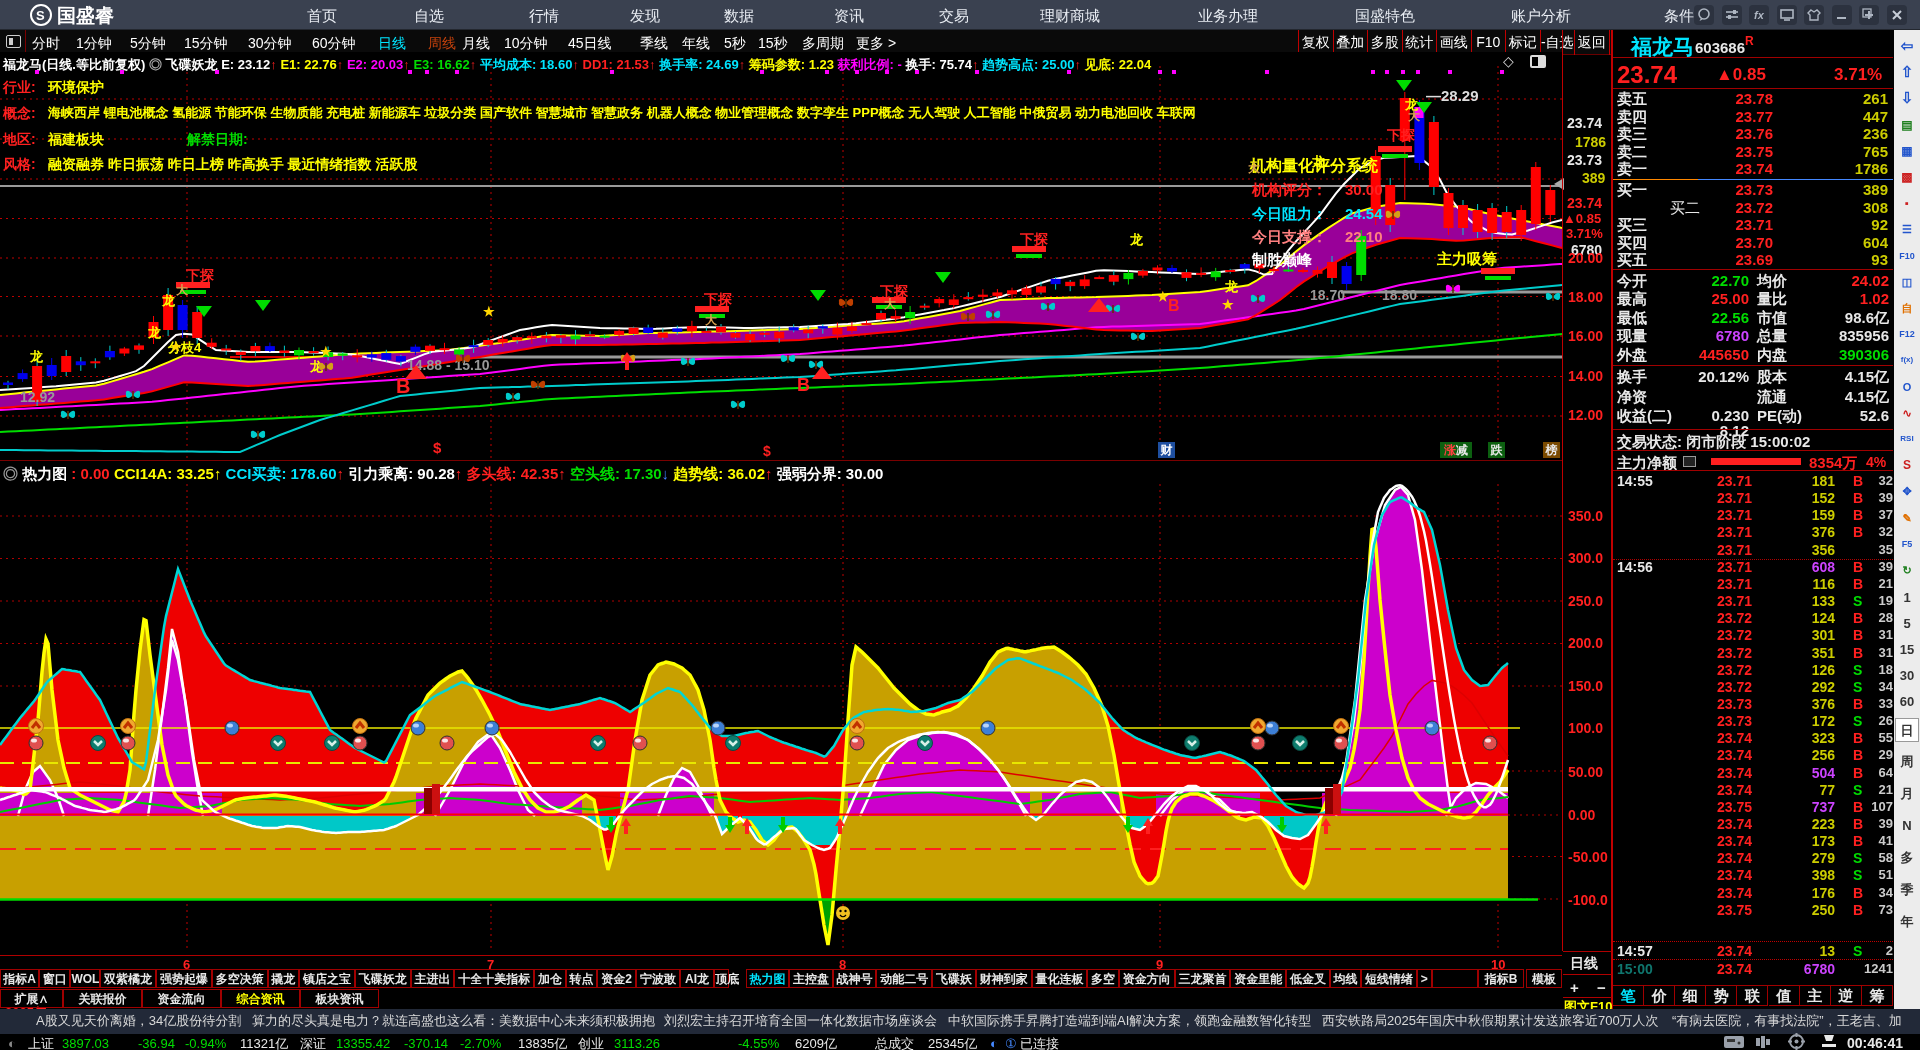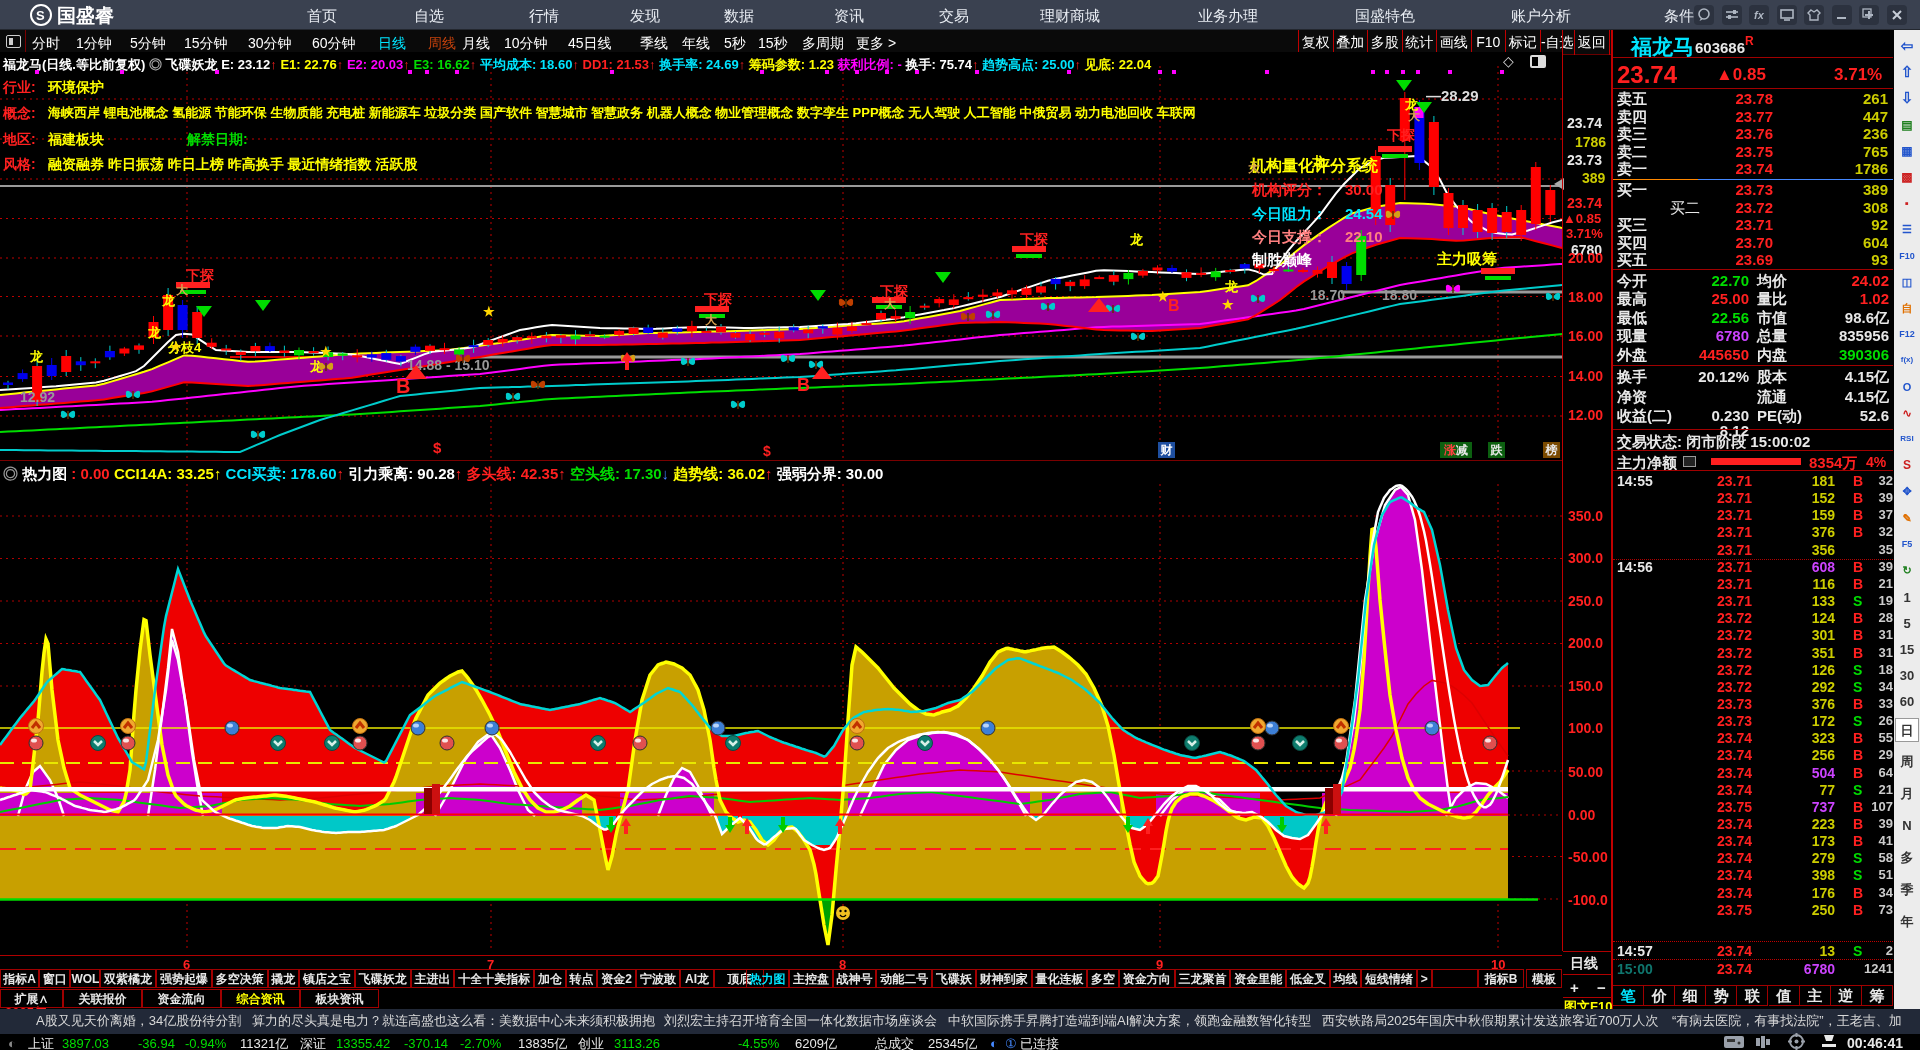--- a/index.html
+++ b/index.html
@@ -980,21 +980,21 @@
 <div class="abs" style="left:267.6px;top:969px;width:31.4px;height:19px;border:1px solid #a00000;color:#e8e8e8;font-size:12px;font-weight:bold;text-align:center;line-height:18px;white-space:nowrap">撬龙</div>
 <div class="abs" style="left:299.0px;top:969px;width:55.8px;height:19px;border:1px solid #a00000;color:#e8e8e8;font-size:12px;font-weight:bold;text-align:center;line-height:18px;white-space:nowrap">镇店之宝</div>
 <div class="abs" style="left:354.8px;top:969px;width:55.8px;height:19px;border:1px solid #a00000;color:#e8e8e8;font-size:12px;font-weight:bold;text-align:center;line-height:18px;white-space:nowrap">飞碟妖龙</div>
 <div class="abs" style="left:410.6px;top:969px;width:43.6px;height:19px;border:1px solid #a00000;color:#e8e8e8;font-size:12px;font-weight:bold;text-align:center;line-height:18px;white-space:nowrap">主进出</div>
 <div class="abs" style="left:454.2px;top:969px;width:80.2px;height:19px;border:1px solid #a00000;color:#e8e8e8;font-size:12px;font-weight:bold;text-align:center;line-height:18px;white-space:nowrap">十全十美指标</div>
 <div class="abs" style="left:534.4px;top:969px;width:31.4px;height:19px;border:1px solid #a00000;color:#e8e8e8;font-size:12px;font-weight:bold;text-align:center;line-height:18px;white-space:nowrap">加仓</div>
 <div class="abs" style="left:565.8px;top:969px;width:31.4px;height:19px;border:1px solid #a00000;color:#e8e8e8;font-size:12px;font-weight:bold;text-align:center;line-height:18px;white-space:nowrap">转点</div>
 <div class="abs" style="left:597.2px;top:969px;width:39.0px;height:19px;border:1px solid #a00000;color:#e8e8e8;font-size:12px;font-weight:bold;text-align:center;line-height:18px;white-space:nowrap">资金2</div>
 <div class="abs" style="left:636.2px;top:969px;width:43.6px;height:19px;border:1px solid #a00000;color:#e8e8e8;font-size:12px;font-weight:bold;text-align:center;line-height:18px;white-space:nowrap">宁波敢</div>
 <div class="abs" style="left:679.8px;top:969px;width:34.4px;height:19px;border:1px solid #a00000;color:#e8e8e8;font-size:12px;font-weight:bold;text-align:center;line-height:18px;white-space:nowrap">AI龙</div>
-<div class="abs" style="left:714.2px;top:969px;width:50px;height:19px;border:1px solid #a00000;color:#e8e8e8;font-size:12px;font-weight:bold;text-align:center;line-height:18px;white-space:nowrap">顶底</div>
+<div class="abs" style="left:714.2px;top:969px;width:15px;height:19px;border:1px solid #a00000;color:#e8e8e8;font-size:12px;font-weight:bold;text-align:center;line-height:18px;white-space:nowrap">顶底</div>
 <div class="abs" style="left:745.6px;top:969px;width:43.6px;height:19px;border:1px solid #a00000;color:#00e5ff;font-size:12px;font-weight:bold;text-align:center;line-height:18px;white-space:nowrap">热力图</div>
 <div class="abs" style="left:789.2px;top:969px;width:43.6px;height:19px;border:1px solid #a00000;color:#e8e8e8;font-size:12px;font-weight:bold;text-align:center;line-height:18px;white-space:nowrap">主控盘</div>
 <div class="abs" style="left:832.8px;top:969px;width:43.6px;height:19px;border:1px solid #a00000;color:#e8e8e8;font-size:12px;font-weight:bold;text-align:center;line-height:18px;white-space:nowrap">战神号</div>
 <div class="abs" style="left:876.4px;top:969px;width:55.8px;height:19px;border:1px solid #a00000;color:#e8e8e8;font-size:12px;font-weight:bold;text-align:center;line-height:18px;white-space:nowrap">动能二号</div>
 <div class="abs" style="left:932.2px;top:969px;width:43.6px;height:19px;border:1px solid #a00000;color:#e8e8e8;font-size:12px;font-weight:bold;text-align:center;line-height:18px;white-space:nowrap">飞碟妖</div>
 <div class="abs" style="left:975.8px;top:969px;width:55.8px;height:19px;border:1px solid #a00000;color:#e8e8e8;font-size:12px;font-weight:bold;text-align:center;line-height:18px;white-space:nowrap">财神到家</div>
 <div class="abs" style="left:1031.6px;top:969px;width:55.8px;height:19px;border:1px solid #a00000;color:#e8e8e8;font-size:12px;font-weight:bold;text-align:center;line-height:18px;white-space:nowrap">量化连板</div>
 <div class="abs" style="left:1087.4px;top:969px;width:31.4px;height:19px;border:1px solid #a00000;color:#e8e8e8;font-size:12px;font-weight:bold;text-align:center;line-height:18px;white-space:nowrap">多空</div>
 <div class="abs" style="left:1118.8px;top:969px;width:55.8px;height:19px;border:1px solid #a00000;color:#e8e8e8;font-size:12px;font-weight:bold;text-align:center;line-height:18px;white-space:nowrap">资金方向</div>
 <div class="abs" style="left:1174.6px;top:969px;width:55.8px;height:19px;border:1px solid #a00000;color:#e8e8e8;font-size:12px;font-weight:bold;text-align:center;line-height:18px;white-space:nowrap">三龙聚首</div>

